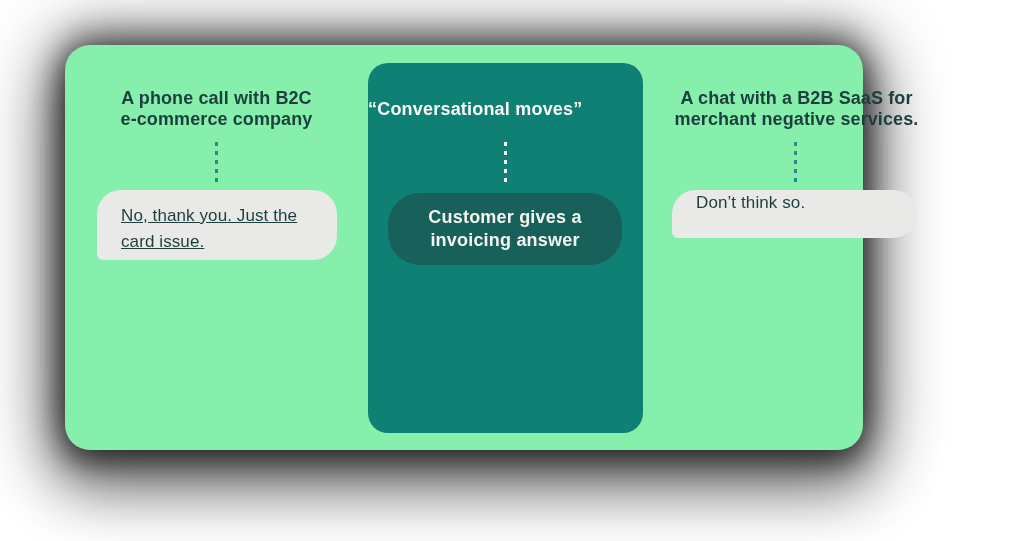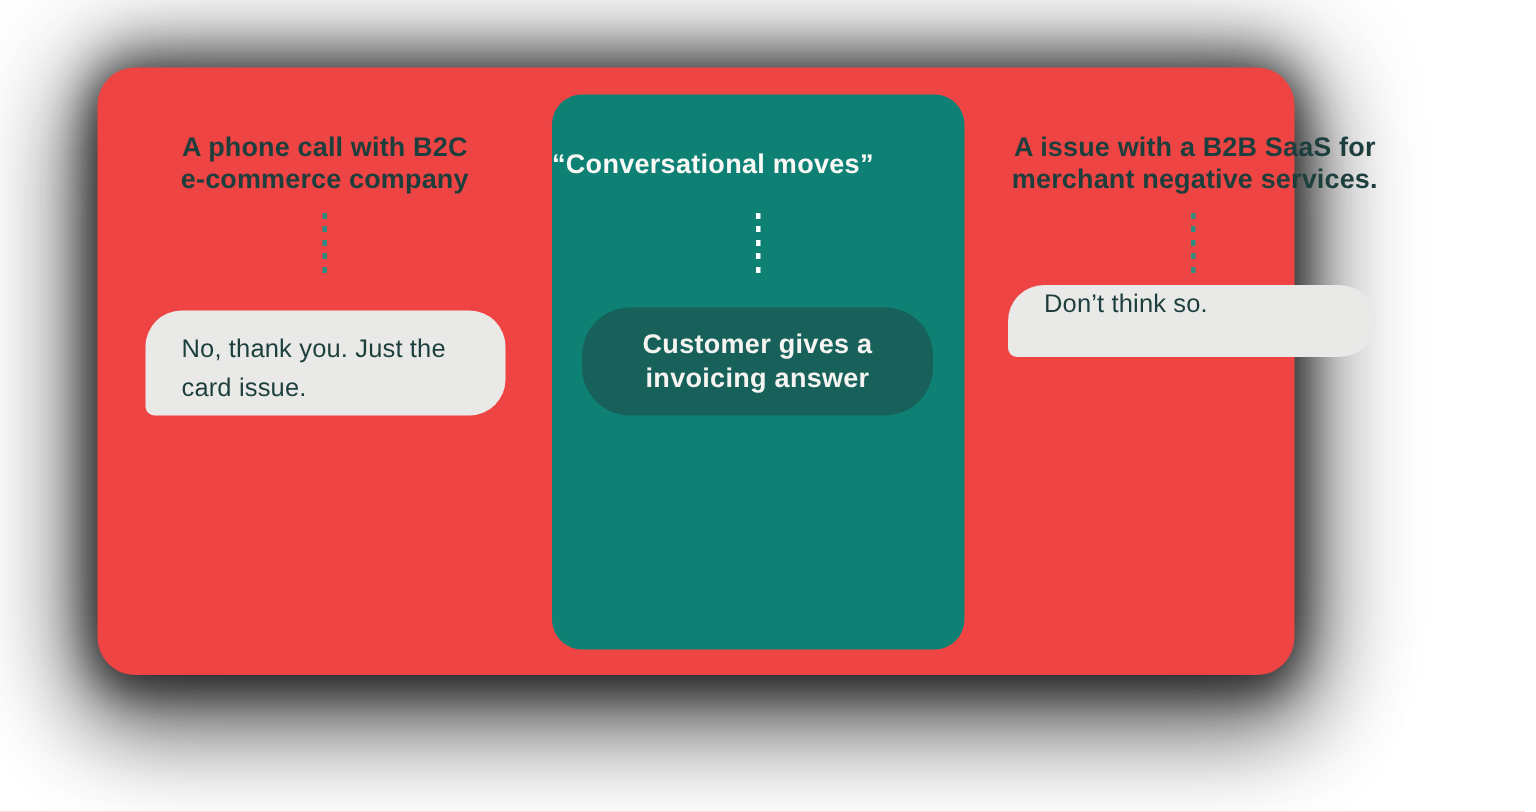--- a/index.html
+++ b/index.html
@@ -14,21 +14,21 @@
     height: 541px;
     overflow: hidden;
     background: #ffffff;
   }
   .main-card {
     position: absolute;
     left: 65px;
     top: 45px;
     width: 798px;
     height: 405px;
-    background: #ef4444;
+    background: #86efac;
     border-radius: 25px;
     box-shadow:
       0 10px 30px 2px rgba(0,0,0,0.60),
       0 -12px 35px rgba(0,0,0,0.40),
       0 30px 60px 12px rgba(0,0,0,0.45),
       0 0 70px 18px rgba(0,0,0,0.30);
   }
   .heading {
     position: absolute;
     margin: 0;
@@ -60,25 +60,26 @@
     background: #E9E9E8;
     border-radius: 24px 24px 24px 6px;
     color: #1C3E3C;
     font-size: 17px;
     line-height: 26px;
     letter-spacing: 0.1px;
   }
   .bubble span { display: block; }
   .bubble-left {
     left: 32px;
-    top: 162px;
+    top: 145px;
     width: 240px;
     height: 70px;
     padding: 13px 29px 0 24px;
     box-sizing: border-box;
+    text-decoration: underline;
   }
   .bubble-right {
     left: 607px;
     top: 145px;
     width: 245px;
     height: 48px;
     display: flex;
     padding-left: 24px;
     box-sizing: border-box;
   }
@@ -111,21 +112,21 @@
     height: 40px;
     background: repeating-linear-gradient(
       to bottom,
       #FFFFFF 0px, #FFFFFF 4px,
       transparent 4px, transparent 9px
     );
   }
   .pill {
     position: absolute;
     left: 20px;
-    top: 142px;
+    top: 130px;
     width: 234px;
     height: 72px;
     background: #17615A;
     border-radius: 32px;
     display: flex;
     flex-direction: column;
     align-items: center;
     justify-content: center;
     text-align: right;
     font-size: 18px;
@@ -155,21 +156,21 @@
     <div class="teal-card">
       <h3 class="teal-heading">“Conversational moves”</h3>
       <div class="connector-center"></div>
       <div class="pill">
         <span>Customer gives a</span>
         <span>invoicing answer</span>
       </div>
     </div>
 
     <h3 class="heading heading-right">
-      <span>A issue with a B2B SaaS for</span>
+      <span>A chat with a B2B SaaS for</span>
       <span>merchant negative services.</span>
     </h3>
     <div class="connector connector-right"></div>
     <div class="bubble bubble-right">
       <span>Don’t think so.</span>
     </div>
 
   </div>
 </div>
 

